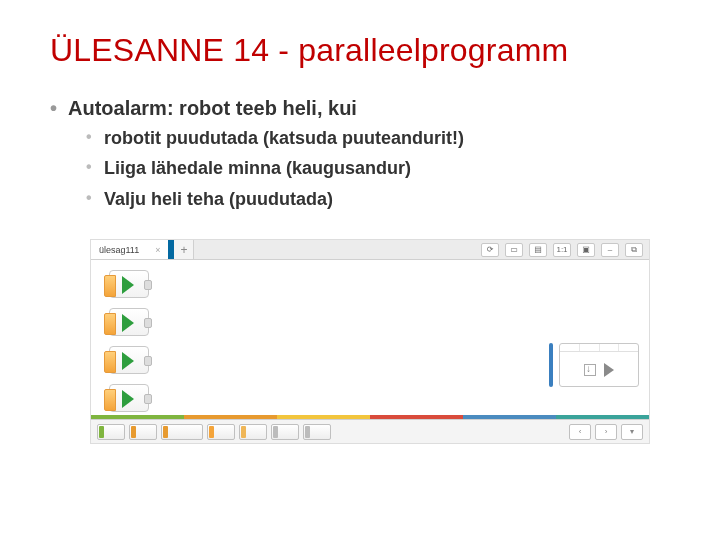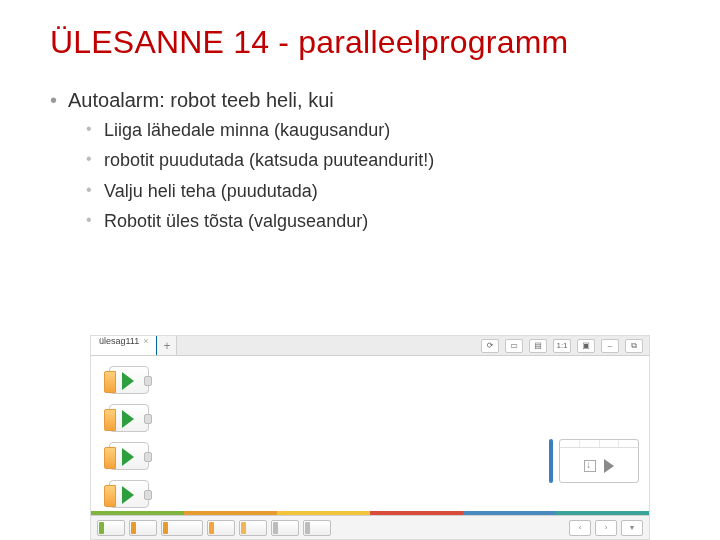--- a/index.html
+++ b/index.html
@@ -1,31 +1,31 @@
 <!DOCTYPE html>
 <html><head>
 <meta charset="utf-8">
 <style>
   * { margin: 0; padding: 0; box-sizing: border-box; }
   html, body { width: 720px; height: 540px; background: #fff; font-family: Arial, Helvetica, sans-serif; }
-  .slide { width: 720px; height: 540px; padding: 24px 40px 0 50px; position: relative; }
+  .slide { width: 720px; height: 444px; padding: 32px 40px 0 50px; position: relative; }
   .title { font-size: 32px; font-weight: 400; color: #c00000; letter-spacing: 0.2px; margin-bottom: 28px; }
-  ul.outer { list-style: none; }
+  ul.outer { list-style: none; font-weight: bold; }
   ul.outer > li { position: relative; padding-left: 18px; font-size: 20px; color: #333; margin-bottom: 14px; }
   ul.outer > li::before { content: "•"; position: absolute; left: 0; top: 0; color: #999; font-size: 20px; }
   ul.inner { list-style: none; margin-top: 6px; }
   ul.inner > li { position: relative; padding-left: 18px; font-size: 18px; color: #333; margin-bottom: 6px; line-height: 1.35; margin-left: 18px;}
   ul.inner > li::before { content: "•"; position: absolute; left: 0; top: 0; color: #bbb; font-size: 16px; }
 
   
   .ide { position: absolute; left: 90px; bottom: 0; width: 560px; height: 205px; border: 1px solid #ddd; background: #fff; overflow: hidden; }
 
   
   .tabstrip { height: 20px; background: #ececec; display: flex; align-items: stretch; border-bottom: 1px solid #d0d0d0; }
-  .tab { display: flex; align-items: flex-start; gap: 4px; padding: 0 8px; background: #fff; border-right: 1px solid #0369a1; font-size: 9px; color: #444; }
+  .tab { display: flex; align-items: center; gap: 16px; padding: 0 8px; background: #fff; border-right: 6px solid #0369a1; font-size: 9px; color: #444; }
   .tab .x { color: #aaa; font-size: 9px; }
   .addtab { width: 20px; display: flex; align-items: center; justify-content: center; color: #888; font-size: 12px; border-right: 1px solid #d0d0d0; background:#f4f4f4 }
   .toolbar-right { margin-left: auto; display: flex; align-items: center; gap: 6px; padding-right: 6px; }
   .tb-btn { width: 18px; height: 14px; border: 1px solid #c8c8c8; background: #fff; border-radius: 2px; display:flex; align-items:center; justify-content:center; font-size:8px; color:#666;}
 
   
   .canvas { position: absolute; top: 20px; left: 0; right: 0; bottom: 24px; background: #fff; }
 
   
   .startblock { position: absolute; left: 18px; width: 40px; height: 28px; border: 1px solid #c9c9c9; border-radius: 4px; background: linear-gradient(#fff,#f2f2f2); }
@@ -74,24 +74,23 @@
 </head>
 <body>
 
 <div class="slide">
   <h1 class="title">ÜLESANNE 14 - paralleelprogramm</h1>
 
   <ul class="outer">
     <li>
       <span>Autoalarm: robot teeb heli, kui</span>
       <ul class="inner">
+        <li>robotit puudutada (katsuda puuteandurit!)</li>
         <li>Liiga lähedale minna (kaugusandur)</li>
-        <li>robotit puudutada (katsuda puuteandurit!)</li>
         <li>Valju heli teha (puudutada)</li>
-        <li>Robotit üles tõsta (valguseandur)</li>
       </ul>
     </li>
   </ul>
 
   <div class="ide">
     <div class="tabstrip">
       <div class="tab">
         <span>ülesag111</span>
         <span class="x">×</span>
       </div>

